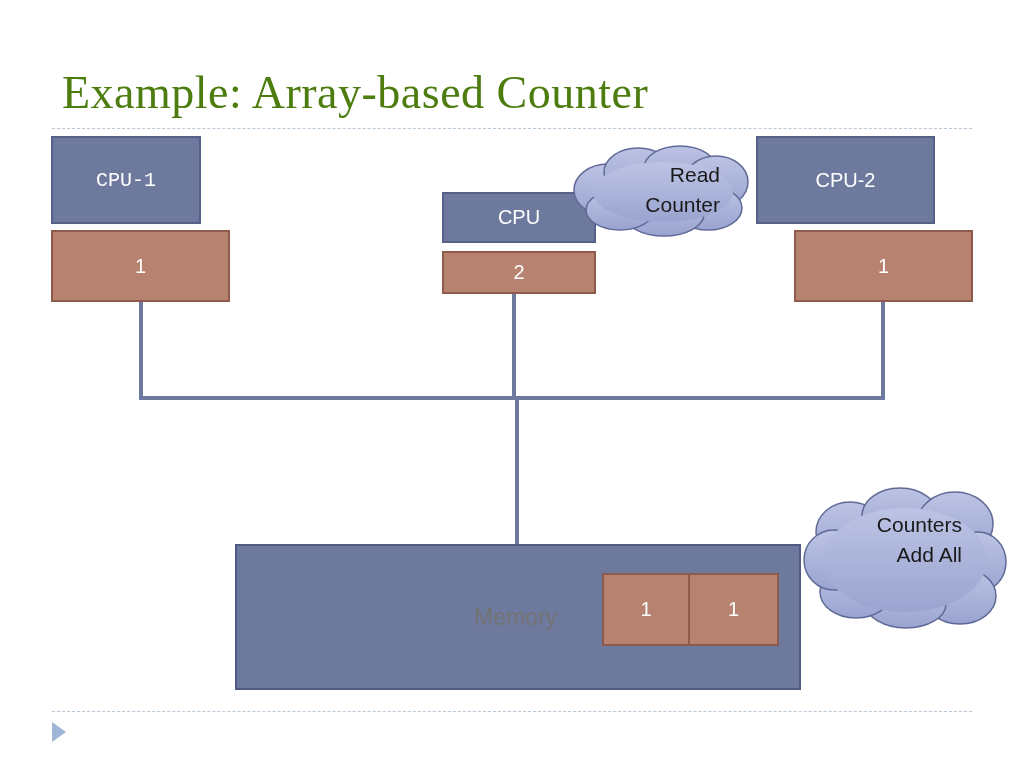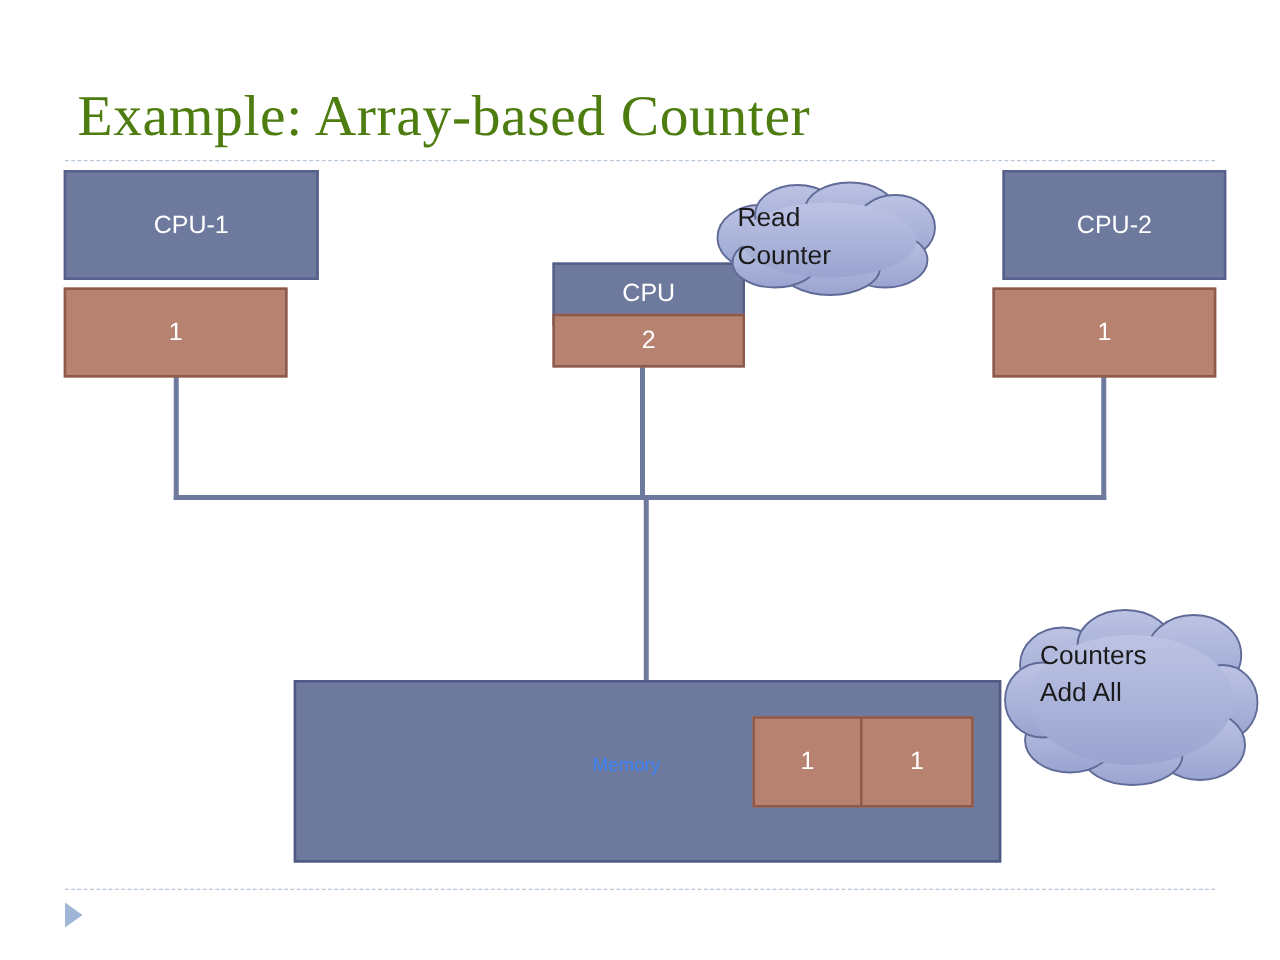--- a/index.html
+++ b/index.html
@@ -21,56 +21,56 @@
       position: absolute; box-sizing: border-box;
       display: flex; align-items: center; justify-content: center;
       color: #ffffff; font-size: 20px;
     }
     .cpu { background: #6e799e; border: 2px solid #56608a; }
     .cnt { background: #b7826f; border: 2px solid #8e5a4c; }
     .mem { background: #6e799e; border: 2px solid #4f5983; }
     .wire { position: absolute; background: #6e799e; }
     .cloud { position: absolute; }
     .cloud-text {
-      position: absolute; text-align: left; color: #1a1a1a;
+      position: absolute; text-align: right; color: #1a1a1a;
       font-size: 21px; line-height: 30px;
     }
     .bullet {
       position: absolute; left: 52px; top: 722px; width: 0; height: 0;
       border-top: 10px solid transparent; border-bottom: 10px solid transparent;
       border-left: 14px solid #9fb6d6;
     }
   </style>
 </head>
 <body>
 
 <div class="title">Example: Array-based Counter</div>
 <div class="rule" style="top:128px;"></div>
 
 <div class="wire" style="left:139px; top:300px; width:4px; height:100px;"></div>
 <div class="wire" style="left:512px; top:292px; width:4px; height:108px;"></div>
 <div class="wire" style="left:881px; top:300px; width:4px; height:100px;"></div>
 <div class="wire" style="left:139px; top:396px; width:746px; height:4px;"></div>
 <div class="wire" style="left:515px; top:398px; width:4px; height:148px;"></div>
 
-<div class="box cpu" style="left:51px; top:136px; width:204px; height:88px;">
+<div class="box cpu" style="left:51px; top:136px; width:150px; height:88px;font-family:Liberation Mono, monospace;">
   <span>CPU-1</span>
 </div>
 <div class="box cnt" style="left:51px; top:230px; width:179px; height:72px;">
   <span>1</span>
 </div>
 
-<div class="box cpu" style="left:442px; top:210px; width:154px; height:51px;">
+<div class="box cpu" style="left:442px; top:192px; width:154px; height:51px;">
   <span>CPU</span>
 </div>
 <div class="box cnt" style="left:442px; top:251px; width:154px; height:43px;">
   <span>2</span>
 </div>
 
-<div class="box cpu" style="left:802px; top:136px; width:179px; height:88px;">
+<div class="box cpu" style="left:756px; top:136px; width:179px; height:88px;">
   <span>CPU-2</span>
 </div>
 <div class="box cnt" style="left:794px; top:230px; width:179px; height:72px;">
   <span>1</span>
 </div>
 
 <svg class="cloud" style="left:568px; top:142px;" width="186" height="98" viewBox="0 0 186 98">
   <defs>
     <linearGradient id="cg1" x1="0" y1="0" x2="0" y2="1">
       <stop offset="0" stop-color="#bcc3e4"></stop>
@@ -89,21 +89,21 @@
   <g fill="url(#cg1)" stroke="none">
     <ellipse cx="95" cy="50" rx="70" ry="30"></ellipse>
   </g>
 </svg>
 <div class="cloud-text" style="left:590px; top:160px; width:130px;">
   <div>Read</div>
   <div>Counter</div>
 </div>
 
 <div class="box mem" style="left:235px; top:544px; width:566px; height:146px;"></div>
-<div style="position:absolute; left:474px; top:604px; color:#3b82f6; font-size:15px;">Memory</div>
+<div style="position:absolute; left:474px; top:604px; color:#737373; font-size:23px;">Memory</div>
 <div class="box cnt" style="left:602px; top:573px; width:88px; height:73px;">
   <span>1</span>
 </div>
 <div class="box cnt" style="left:688px; top:573px; width:91px; height:73px;">
   <span>1</span>
 </div>
 
 <svg class="cloud" style="left:800px; top:484px;" width="210" height="150" viewBox="0 0 210 150">
   <defs>
     <linearGradient id="cg2" x1="0" y1="0" x2="0" y2="1">

